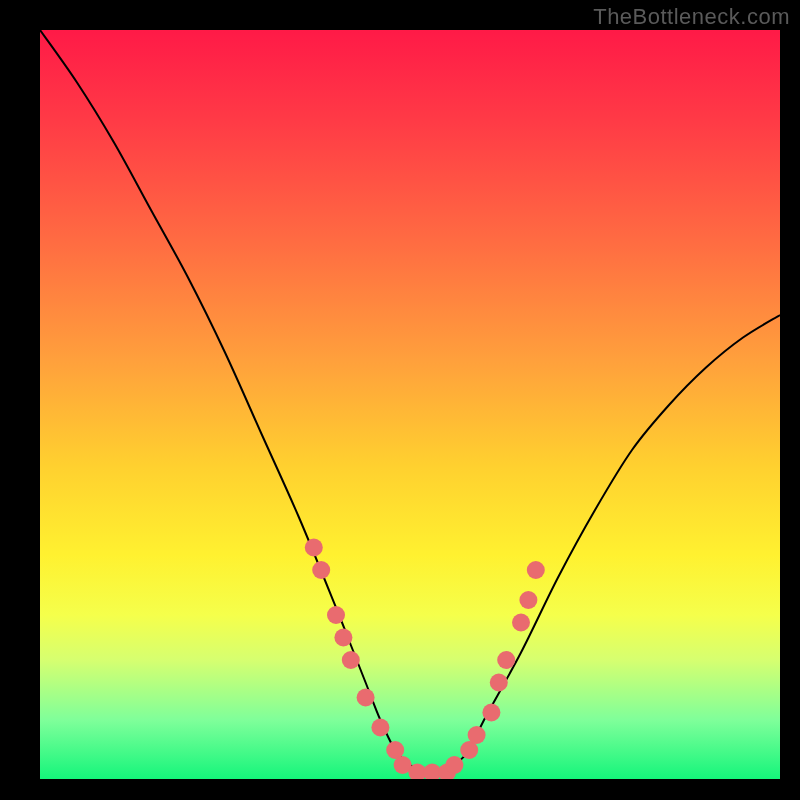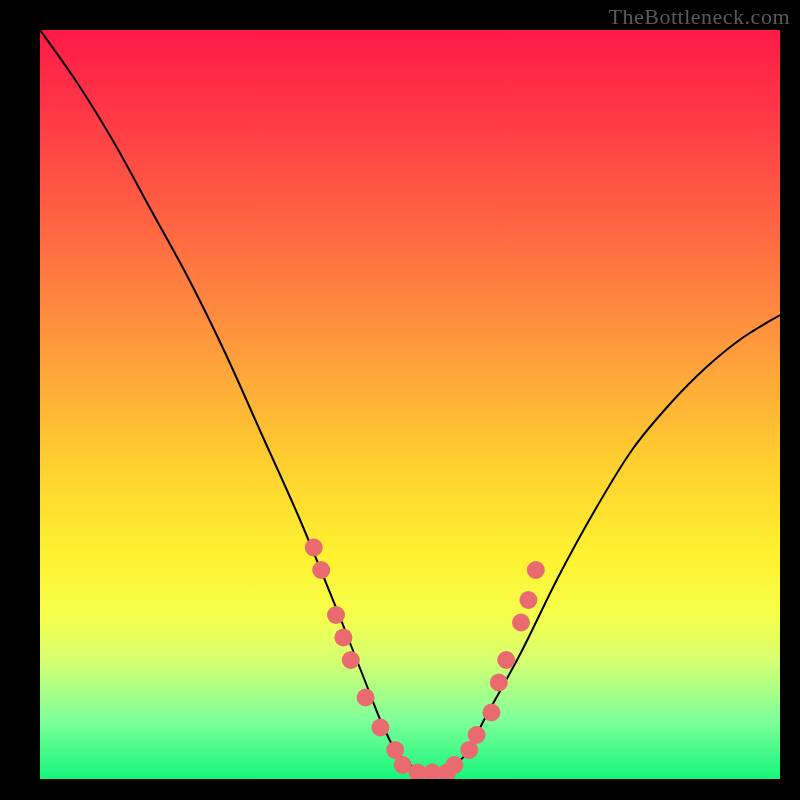--- a/index.html
+++ b/index.html
@@ -19,21 +19,20 @@
   }
   .watermark {
     position: absolute;
     top: 4px;
     right: 10px;
     color: #5a5a5a;
     font-size: 22px;
     font-weight: 500;
     letter-spacing: 0.5px;
     z-index: 5;
-    font-family: Liberation Serif, serif;
   }
   .plot-area {
     position: absolute;
     left: 40px;
     top: 30px;
     width: 740px;
     height: 750px;
     
     background: linear-gradient(
       to bottom,

